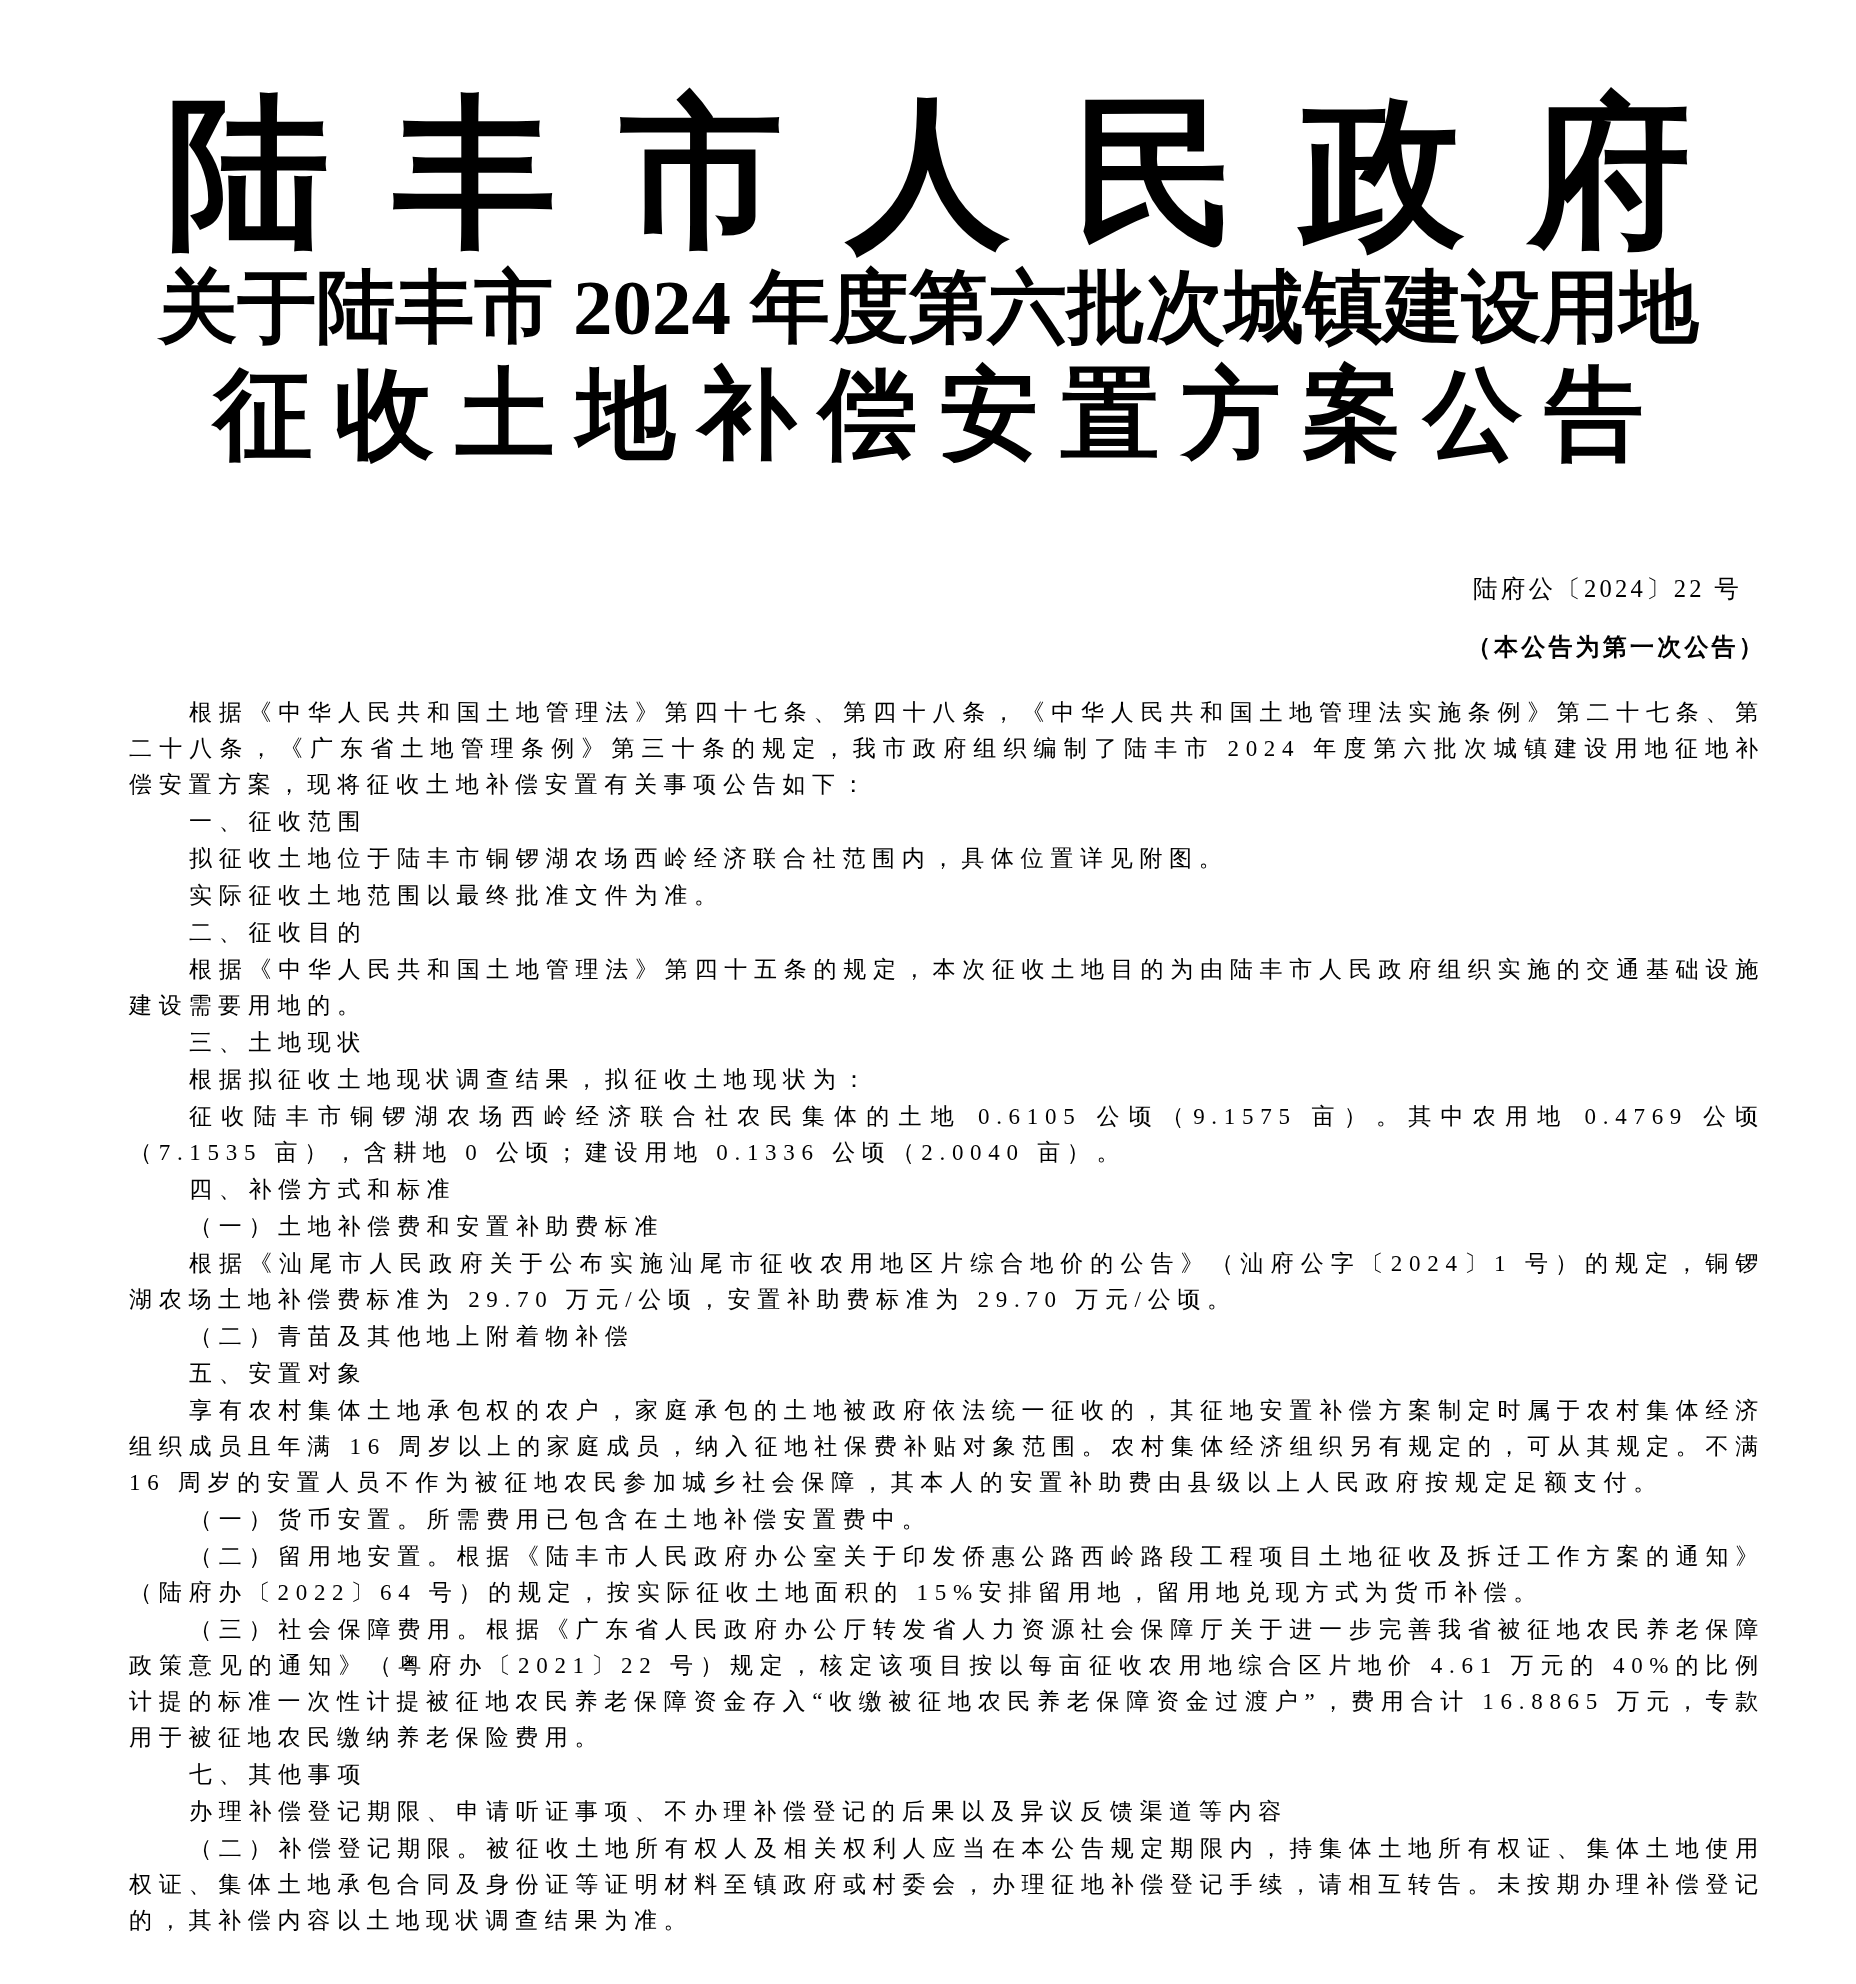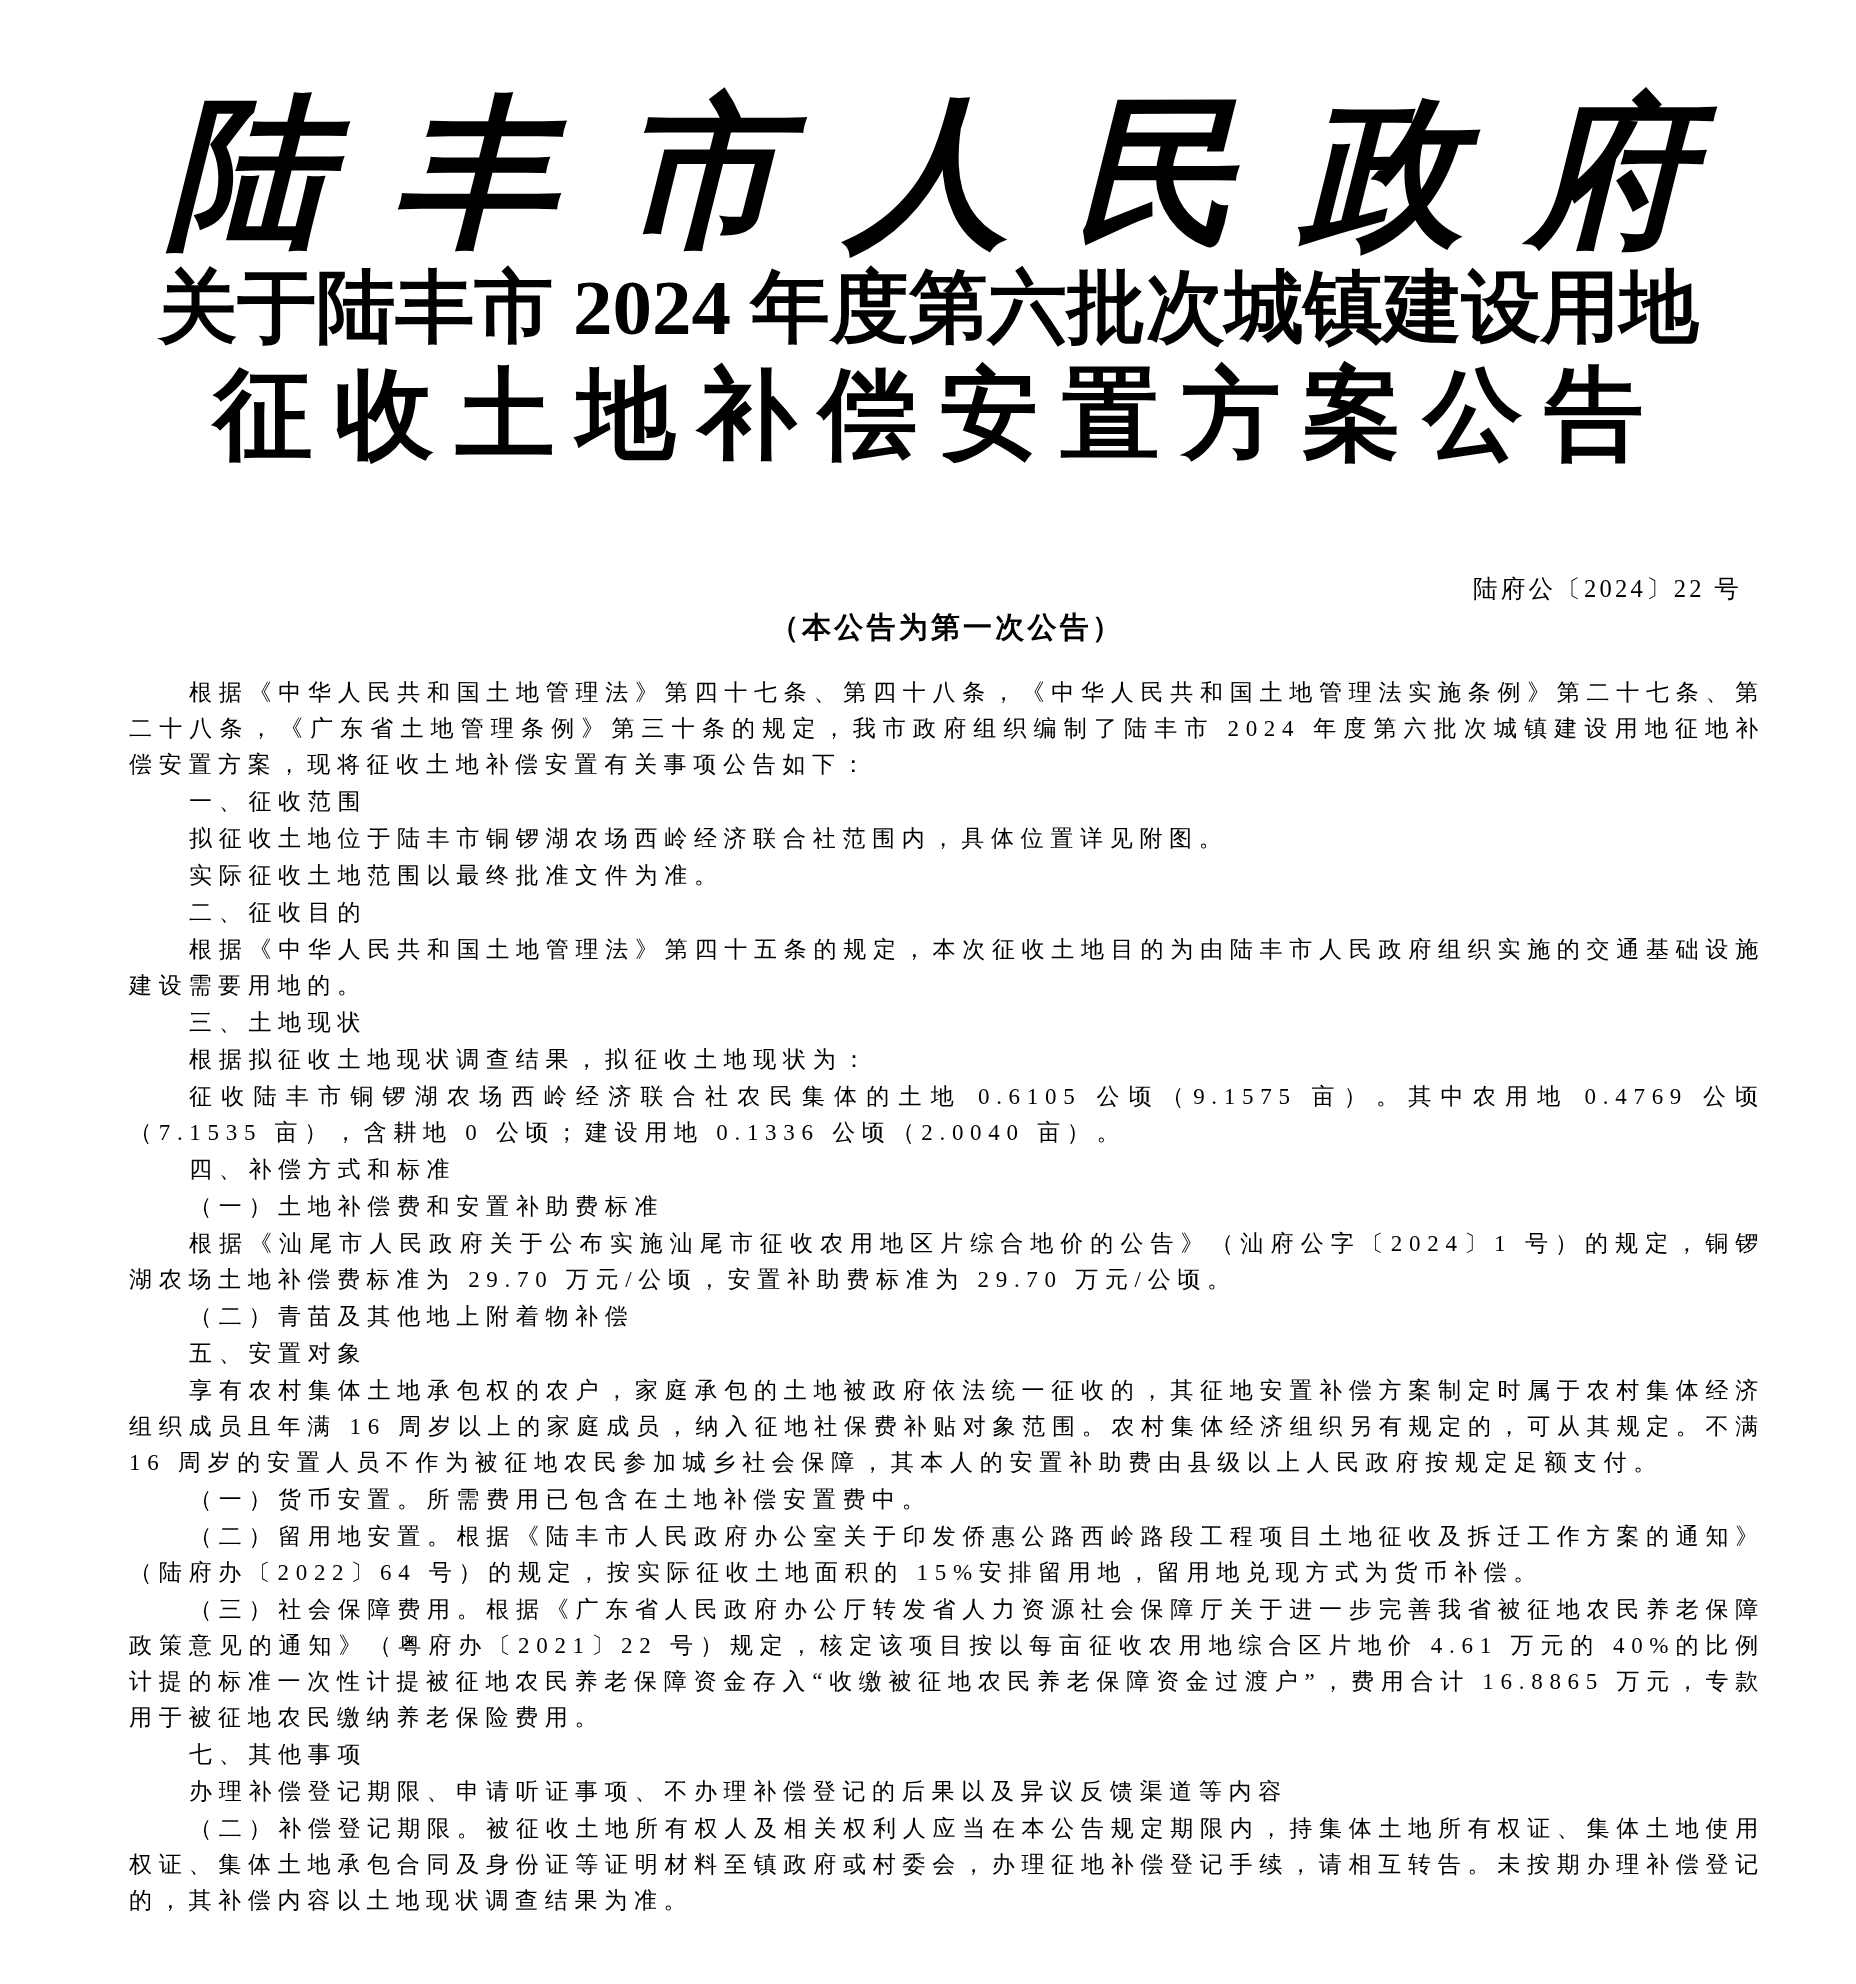--- a/index.html
+++ b/index.html
@@ -23,21 +23,20 @@
   
   .main-title {
     padding-top: 89px;
     font-size: 163px;
     line-height: 171px;
     font-weight: 900;
     letter-spacing: 64px;
     padding-left: 64px; 
     text-align: center;
     white-space: nowrap;
-    font-style: italic;
   }
   .subtitle1 {
     margin-top: 0;
     font-size: 79px;
     line-height: 95px;
     font-weight: bold;
     text-align: center;
     white-space: nowrap;
   }
   .subtitle2 {
@@ -60,23 +59,24 @@
   }
   .doc-number {
     margin-top: 97px;
     text-align: right;
     padding-right: 24px;
     font-size: 24.6px;
     letter-spacing: 3.2px;
     line-height: 36px;
   }
   .first-notice {
-    text-align: center;
+    margin-top: 20px;
+    text-align: right;
     font-weight: bold;
-    font-size: 29px;
+    font-size: 24px;
     letter-spacing: 3.2px;
     line-height: 40px;
   }
   .paras {
     margin-top: 28px;
   }
   .content p {
     margin: 1px;
     text-indent: 60px;
   }

